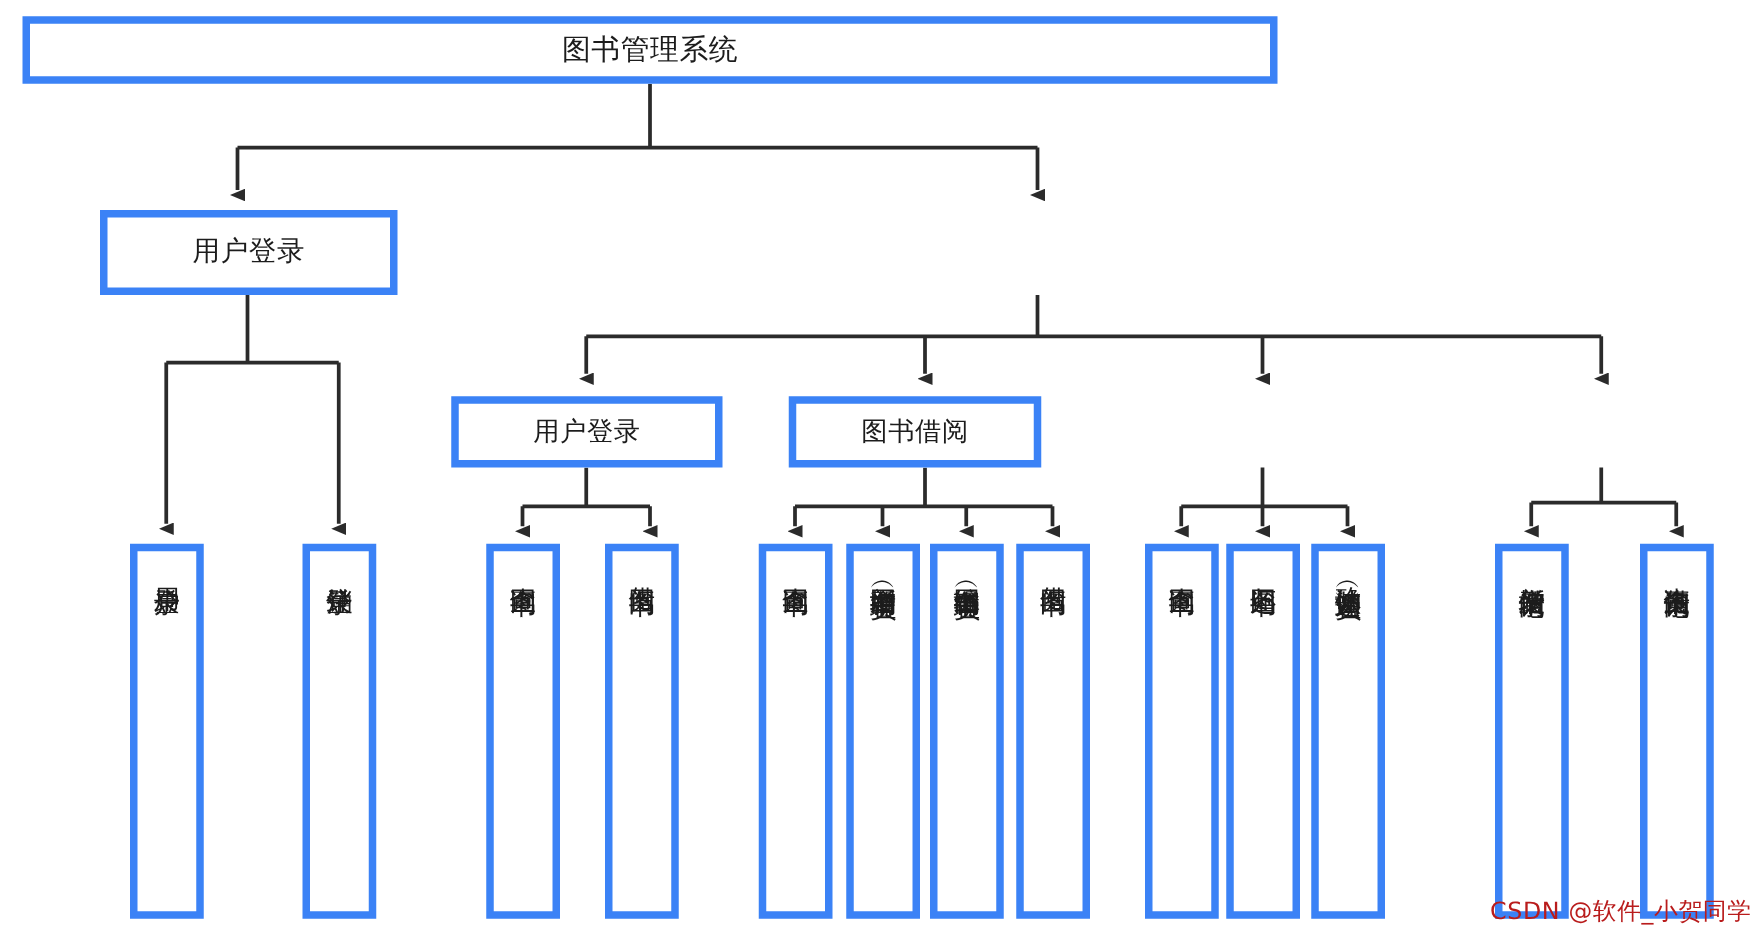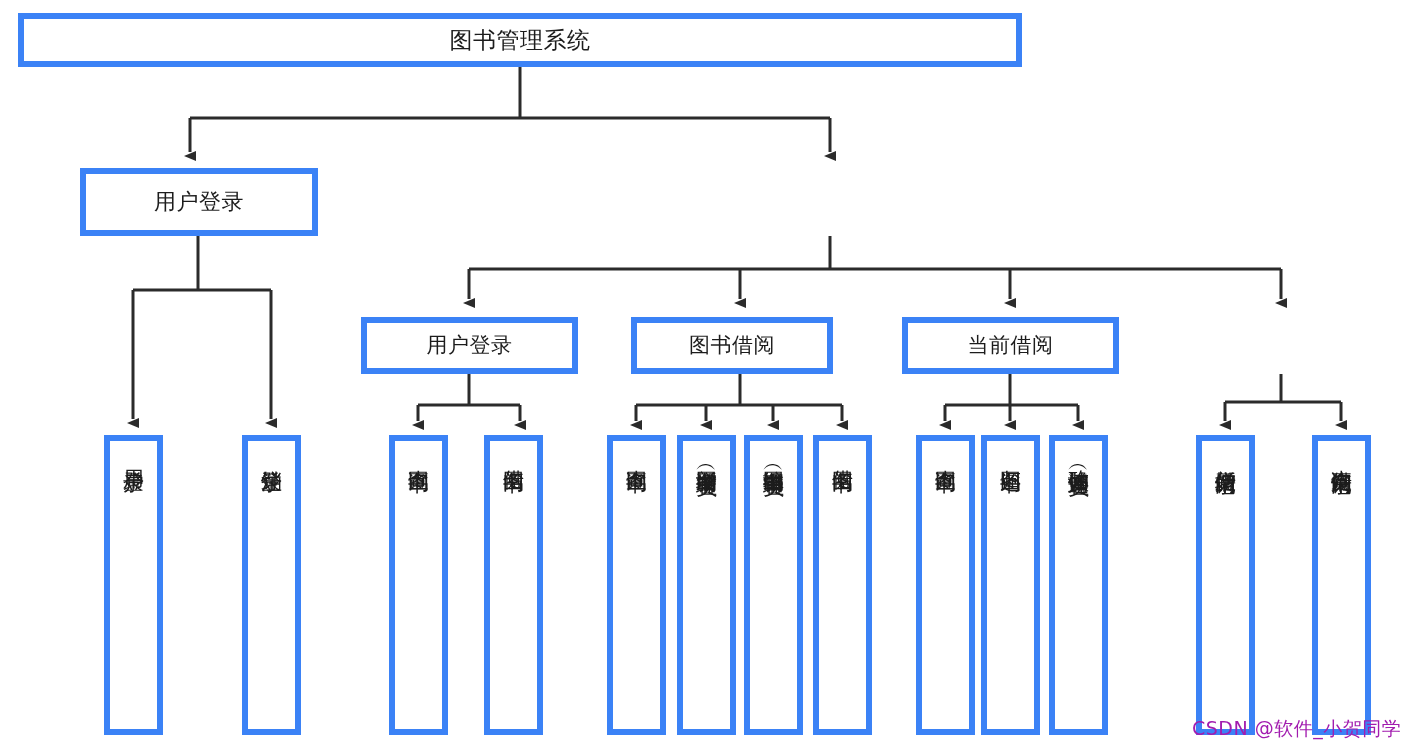--- a/index.html
+++ b/index.html
@@ -56,21 +56,21 @@
     writing-mode: vertical-rl;
     text-orientation: upright;
     font-size: 21px;
     line-height: 1.15;
     letter-spacing: 1px;
     white-space: pre-line;
     text-align: start;
   }
   .watermark {
     position: absolute;
-    color: #a21caf;
+    color: #b91c1c;
     font-size: 19px;
     white-space: nowrap;
     letter-spacing: 0.5px;
     pointer-events: none;
   }
 </style>
 </head>
 <body>
 
 <div id="diagram-root">
@@ -137,23 +137,20 @@
 
 
   <div class="node-box node-l3" style="left:361px; top:317px; width:217px; height:57px;">
     <span class="node-label">用户登录</span>
   </div>
 
   <div class="node-box node-l3" style="left:631px; top:317px; width:202px; height:57px;">
     <span class="node-label">图书借阅</span>
   </div>
 
-  <div class="node-box node-l3" style="left:902px; top:317px; width:217px; height:57px;">
-    <span class="node-label">当前借阅</span>
-  </div>
 
 
   <div class="node-box node-leaf" style="left:104px; top:435px; width:59px; height:300px;">
     <span class="node-label">用户登录</span>
   </div>
 
   <div class="node-box node-leaf" style="left:242px; top:435px; width:59px; height:300px;">
     <span class="node-label">注销登录</span>
   </div>
 

